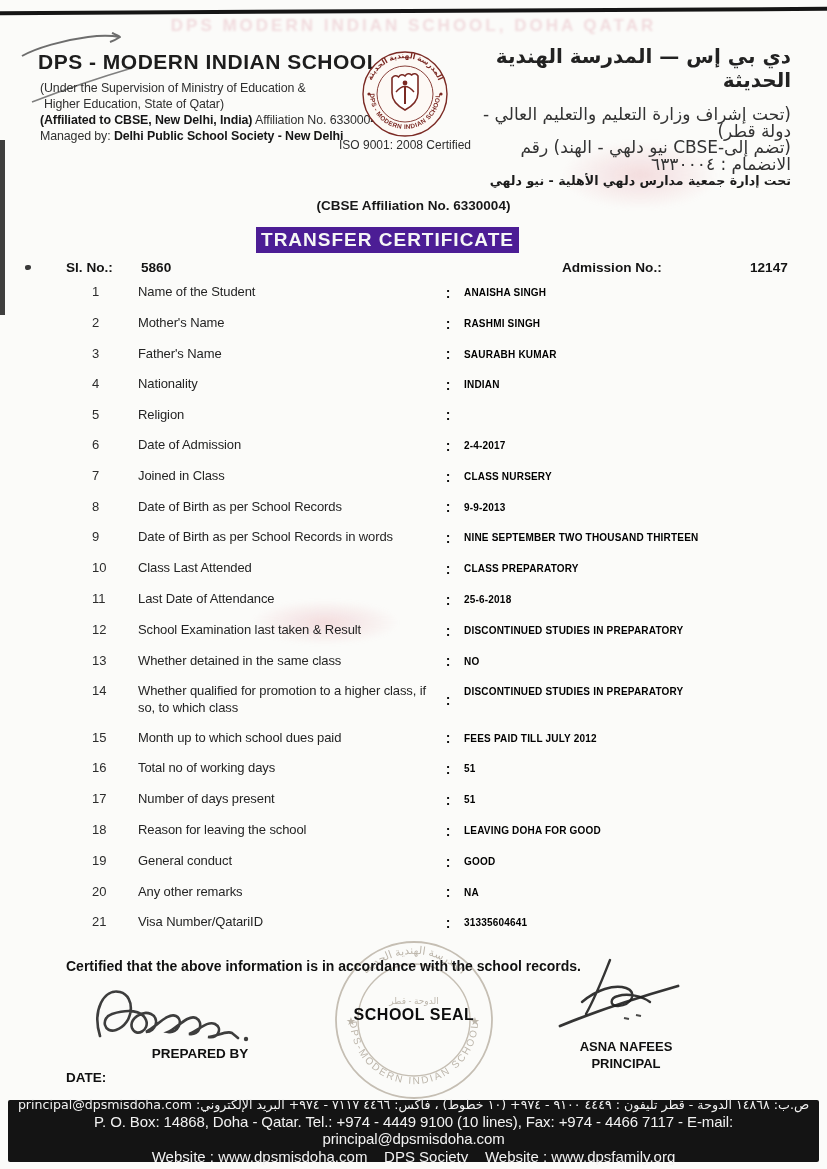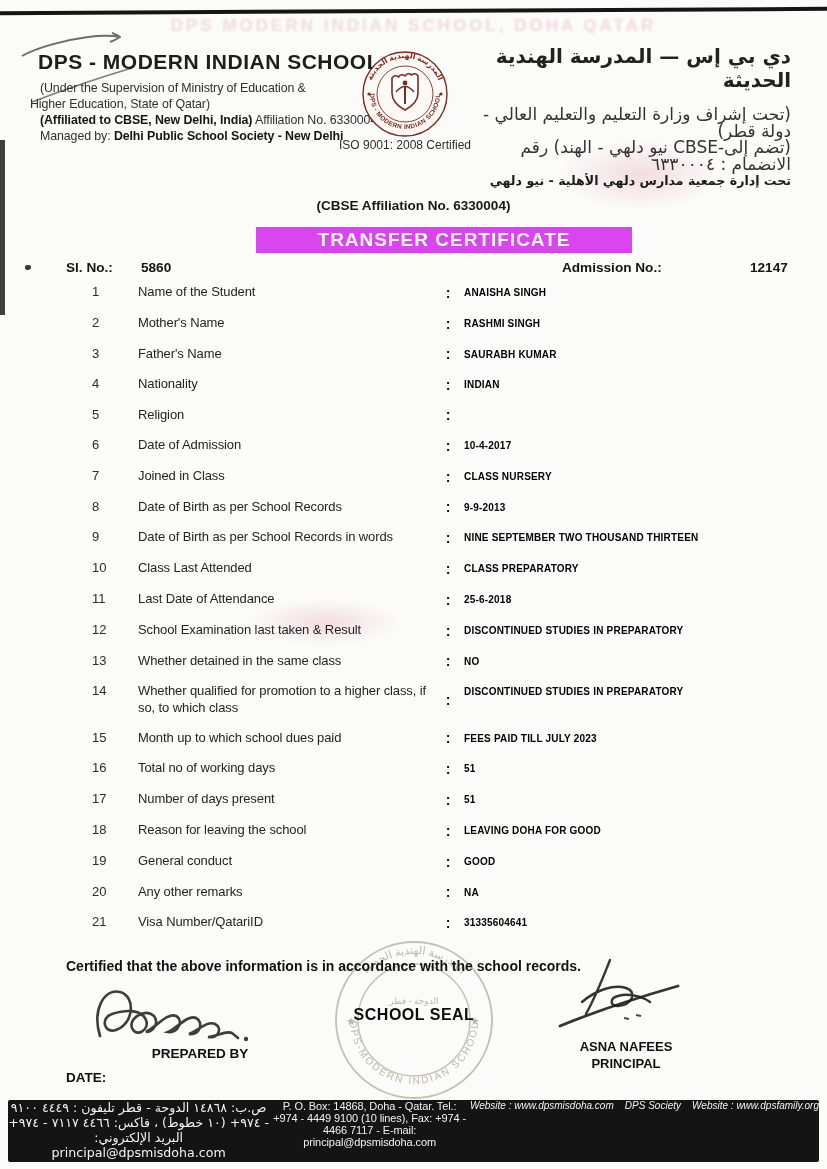--- a/index.html
+++ b/index.html
@@ -19,33 +19,33 @@
   .blob { position:absolute; background:radial-gradient(ellipse, rgba(226,150,160,.30), transparent 70%); filter:blur(2px); }
   .blob1 { left:560px; top:140px; width:160px; height:70px; }
   .blob2 { left:250px; top:600px; width:150px; height:45px; }
   .margin-dot { position:absolute; left:25px; top:265px; width:6px; height:5px; background:#3a3a3a; border-radius:50% 40% 60% 50%; }
   .pen-squiggle { position:absolute; left:16px; top:28px; }
   .pen-strike { position:absolute; left:28px; top:62px; }
 
   
   .school-name { position:absolute; left:38px; top:50px; font-size:21px; font-weight:bold; letter-spacing:.5px; color:#1d1d1d; }
   .hdr-sub { position:absolute; left:40px; font-size:12.4px; color:#303030; letter-spacing:-.1px; }
-  .hs1 { top:81px; } .hs2 { top:97px; left:30px; } .hs3 { top:113px; } .hs4 { top:129px; }
+  .hs1 { top:81px; } .hs2 { top:97px; left:44px; } .hs3 { top:113px; } .hs4 { top:129px; }
   .hdr-sub b { color:#161616; }
   .logo { position:absolute; left:361px; top:50px; }
   .iso-line { position:absolute; left:320px; top:138px; width:170px; text-align:center; font-size:12px; color:#2e2e2e; }
   .ar-block { position:absolute; right:36px; top:44px; width:330px; text-align:right; direction:rtl;
               font-family:"DejaVu Sans","Liberation Sans",sans-serif; }
   .ar-title { font-size:20px; font-weight:bold; color:#222; margin-bottom:14px; }
   .ar-line { font-size:17px; color:#333; line-height:16.5px; }
   .ar-line-bold { font-size:12.6px; font-weight:bold; color:#1a1a1a; line-height:17px; }
 
   
   .cbse-line { position:absolute; left:0; top:198px; width:100%; text-align:center; font-size:13.5px; font-weight:bold; color:#181818; }
-  .title-bar { position:absolute; left:256px; top:227px; width:376px; height:26px; background:#d946ef;
+  .title-bar { position:absolute; left:256px; top:227px; width:263px; height:26px; background:#4c1d95;
                display:flex; align-items:center; justify-content:center; }
   .title-bar span { color:#f6f6f6; font-size:19px; font-weight:bold; letter-spacing:1px; }
 
   
   .sl-line { position:absolute; left:0; top:260px; width:100%; font-size:13.6px; font-weight:bold; color:#141414; }
   .sl-label { position:absolute; left:66px; } .sl-value { position:absolute; left:141px; }
   .adm-label { position:absolute; left:562px; } .adm-value { position:absolute; left:750px; }
 
   
   .rows { position:absolute; left:66px; top:284px; width:706px; height:648px;
@@ -64,25 +64,25 @@
   .sig-left { position:absolute; left:88px; top:980px; z-index:2; }
   .prepared-by { position:absolute; left:110px; top:1046px; width:180px; text-align:center; font-size:13.5px; font-weight:bold; color:#101010; }
   .date-label { position:absolute; left:66px; top:1070px; font-size:13.5px; font-weight:bold; color:#101010; }
   .date-value { position:absolute; left:126px; top:1130px; font-size:13px; color:#1d1d1d; }
   .sig-right { position:absolute; left:552px; top:958px; z-index:2; }
   .principal-block { position:absolute; left:556px; top:1038px; width:140px; text-align:center; z-index:3; }
   .principal-name, .principal-title { font-size:13px; font-weight:bold; color:#101010; line-height:17px; }
 
   
   .contact-bar { position:absolute; left:8px; top:1100px; width:811px; height:62px; background:#141414;
-                 border-radius:2px; display:flex; flex-direction:row; justify-content:center; gap:1px;
+                 border-radius:2px; display:flex; flex-direction:column; justify-content:center; gap:1px;
                  text-align:center; color:#f2f2f2; z-index:4; }
   .cb-ar { font-size:12.6px; direction:rtl; font-family:"DejaVu Sans","Liberation Sans",sans-serif; }
-  .cb-en { font-size:11px; letter-spacing:-.1px; }
-  .cb-web { font-size:10px; white-space:pre;font-style:italic; }
+  .cb-en { font-size:15px; letter-spacing:-.1px; }
+  .cb-web { font-size:15px; white-space:pre; }
   svg text { font-family:"Liberation Sans","DejaVu Sans",sans-serif; }
 </style>
 </head>
 <body>
 
 <div class="page">
 
   <div class="top-scan-line"></div>
   <div class="left-edge-mark"></div>
   <div class="ghost-top">DPS MODERN INDIAN SCHOOL, DOHA QATAR</div>
@@ -170,21 +170,21 @@
       </div>
     <div class="row">
         <span class="num">5</span>
         <span class="label">Religion</span>
         <span class="colon">:</span>
       </div>
     <div class="row">
         <span class="num">6</span>
         <span class="label">Date of Admission</span>
         <span class="colon">:</span>
-        <span class="value">10-4-2017</span>
+        <span class="value">2-4-2017</span>
       </div>
     <div class="row">
         <span class="num">7</span>
         <span class="label">Joined in Class</span>
         <span class="colon">:</span>
         <span class="value">CLASS NURSERY</span>
       </div>
     <div class="row">
         <span class="num">8</span>
         <span class="label">Date of Birth as per School Records</span>
@@ -224,21 +224,21 @@
     <div class="row">
         <span class="num">14</span>
         <span class="label">Whether qualified for promotion to a higher class, if so, to which class</span>
         <span class="colon">:</span>
         <span class="value">DISCONTINUED STUDIES IN PREPARATORY</span>
       </div>
     <div class="row">
         <span class="num">15</span>
         <span class="label">Month up to which school dues paid</span>
         <span class="colon">:</span>
-        <span class="value">FEES PAID TILL JULY 2023</span>
+        <span class="value">FEES PAID TILL JULY 2012</span>
       </div>
     <div class="row">
         <span class="num">16</span>
         <span class="label">Total no of working days</span>
         <span class="colon">:</span>
         <span class="value">51</span>
       </div>
     <div class="row">
         <span class="num">17</span>
         <span class="label">Number of days present</span>

